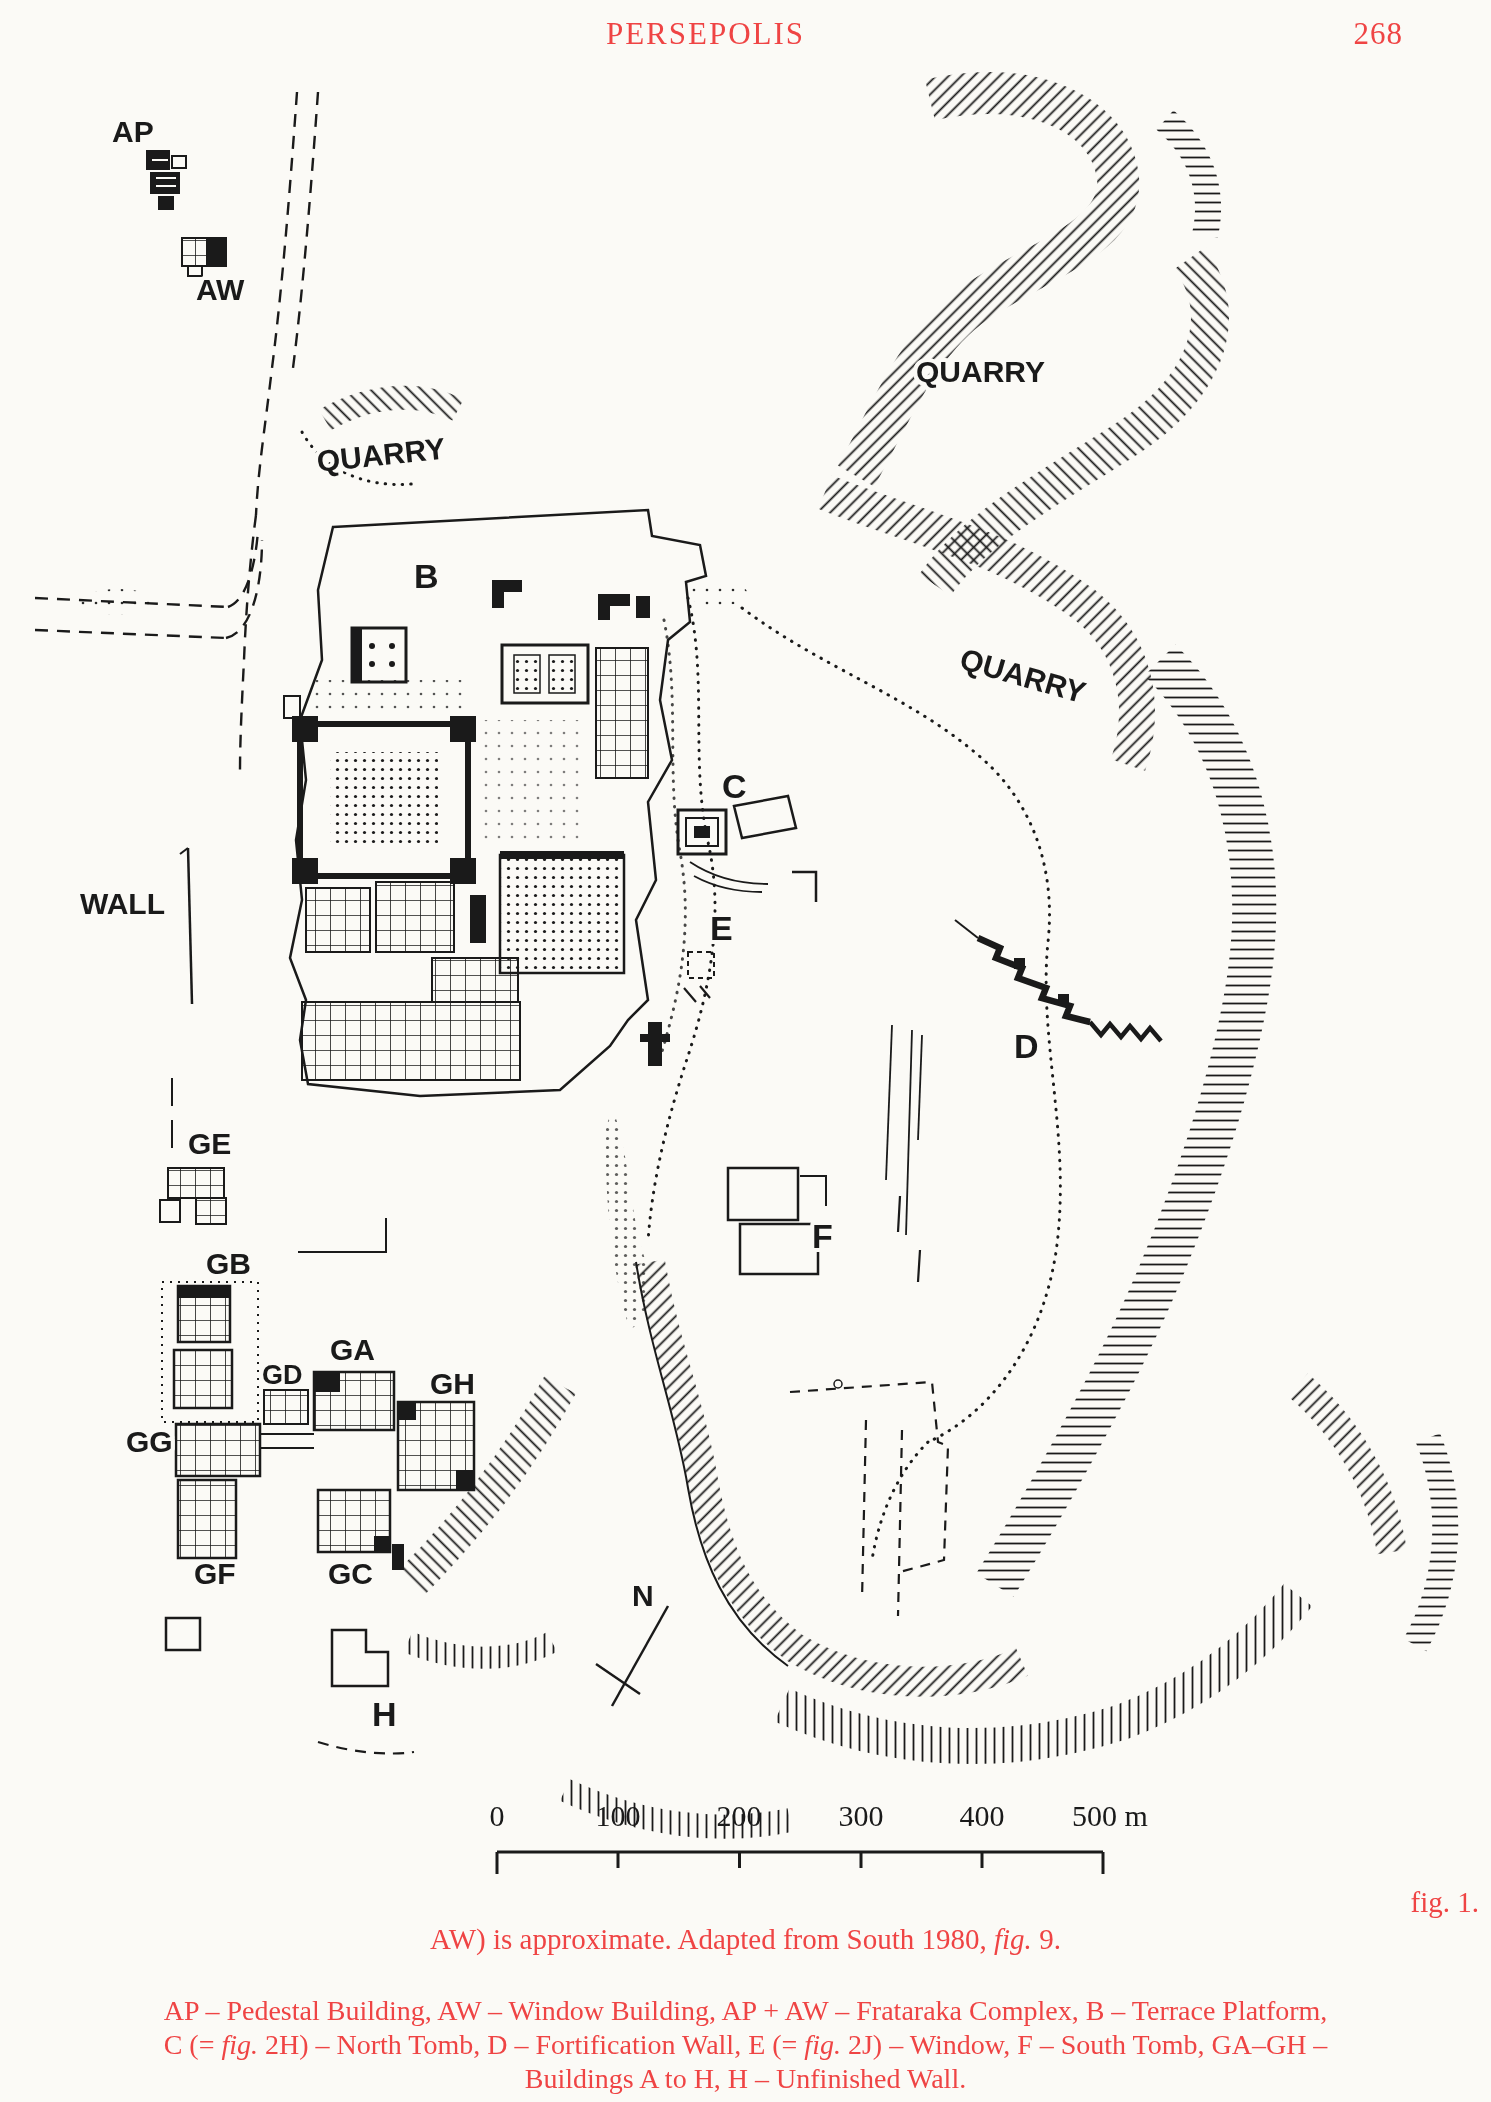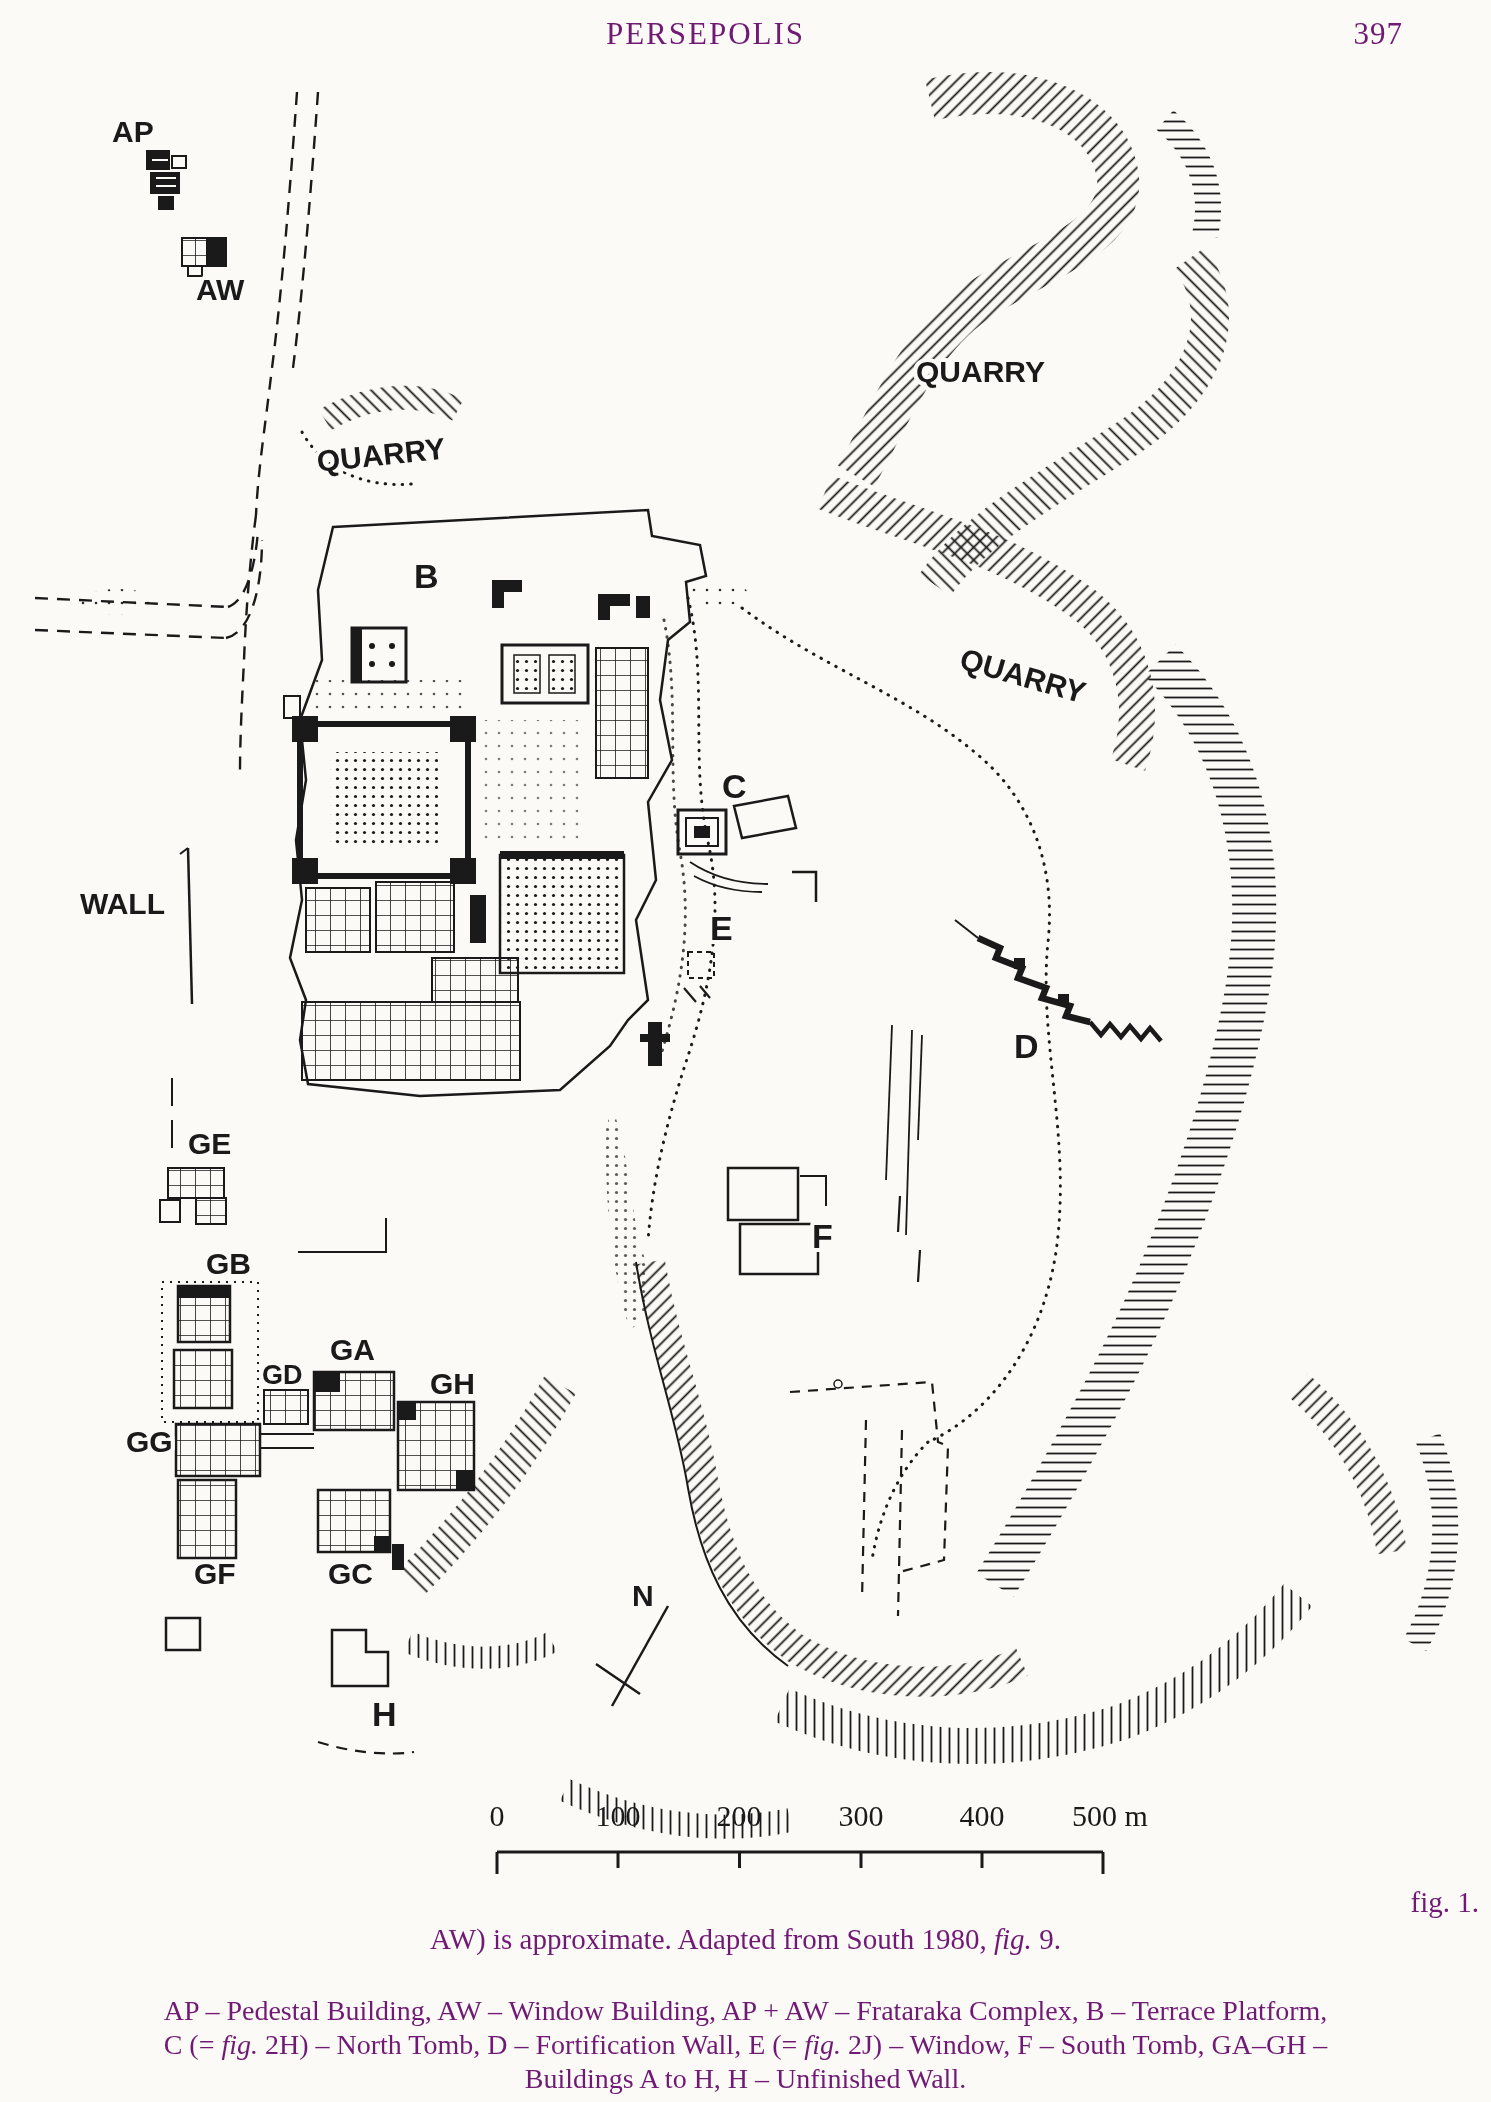--- a/index.html
+++ b/index.html
@@ -1,37 +1,37 @@
 <!DOCTYPE html>
 <html><head>
 <meta charset="utf-8">
 <style>
   html,body{margin:0;padding:0;background:#e8e6e0;}
-  .page{position:relative;width:1491px;height:2102px;background:#fbfaf6;color:#701a75;overflow:hidden;
+  .page{position:relative;width:1491px;height:2102px;background:#fbfaf6;color:#ef4444;overflow:hidden;
         font-family:"Liberation Serif",serif;}
   .title{position:absolute;top:16px;left:0;right:0;text-align:center;font-size:31px;letter-spacing:2px;
          transform:translateX(-40px);}
   .pnum{position:absolute;top:16px;right:88px;font-size:31px;letter-spacing:1px;}
   svg{position:absolute;top:0;left:0;}
   .mlabel{font-family:"Liberation Sans",sans-serif;font-weight:bold;font-size:30px;fill:#1a1a1a;
           paint-order:stroke;stroke:#fbfaf6;stroke-width:8px;stroke-linejoin:round;}
   .mlabel-lg{font-size:34px;}
   .mlabel-sm{font-size:27px;}
   .stext{font-family:"Liberation Serif",serif;font-size:30px;fill:#1a1a1a;}
   .figlabel{position:absolute;top:1886px;left:0;right:12px;text-align:right;font-size:29px;}
   .caption{position:absolute;top:1921px;left:20px;width:1451px;text-align:center;font-size:29px;line-height:36px;}
   .legend{position:absolute;top:1994px;left:20px;width:1451px;text-align:center;font-size:28px;line-height:34px;}
 </style>
 </head>
 <body>
 
 <div class="page">
 
   <div class="title">PERSEPOLIS</div>
-  <div class="pnum">397</div>
+  <div class="pnum">268</div>
 
   <svg width="1491" height="2102" viewBox="0 0 1491 2102">
     <defs>
       <pattern id="dots" width="9" height="9" patternUnits="userSpaceOnUse">
         <circle cx="4.5" cy="4.5" r="1.6" fill="#1a1a1a"></circle>
       </pattern>
       <pattern id="dotsLight" width="13" height="13" patternUnits="userSpaceOnUse">
         <circle cx="5" cy="5" r="1.3" fill="#2a2a2a"></circle>
       </pattern>
       <pattern id="rooms" width="15" height="15" patternUnits="userSpaceOnUse">

